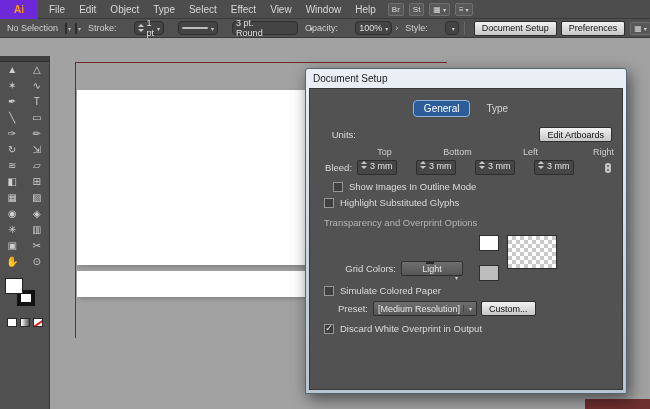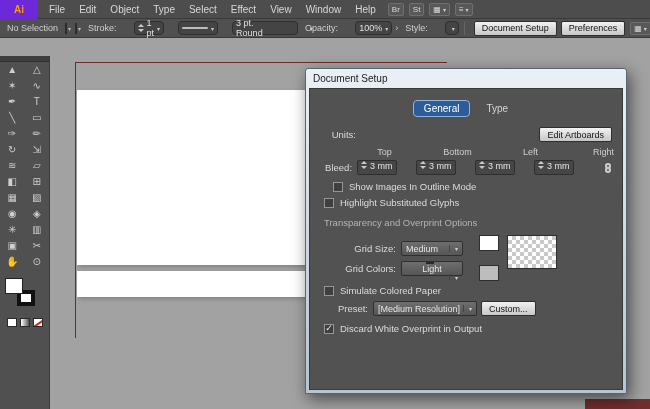--- a/index.html
+++ b/index.html
@@ -315,27 +315,20 @@
         <span class="cbox"></span>
         <span>Show Images In Outline Mode</span>
       </div>
       <div class="check-row" style="top:108px;">
         <span class="cbox"></span>
         <span>Highlight Substituted Glyphs</span>
       </div>
 
       <div class="section-title" style="top:128px;">Transparency and Overprint Options</div>
 
-      <div class="drow" style="top:152px;">
-        <span class="dlabel" style="width:76px;">Grid Size:</span>
-        <span class="dd" style="width:62px;">
-          <span>Medium</span>
-          <span class="dd-arrow">▾</span>
-        </span>
-      </div>
 
       <div class="drow" style="top:172px;">
         <span class="dlabel" style="width:76px;">Grid Colors:</span>
         <span class="dd" style="width:62px;flex-direction:column;">
           <span class="dd-sw"></span>
           <span>Light</span>
           <span class="dd-arrow">▾</span>
         </span>
       </div>
 

